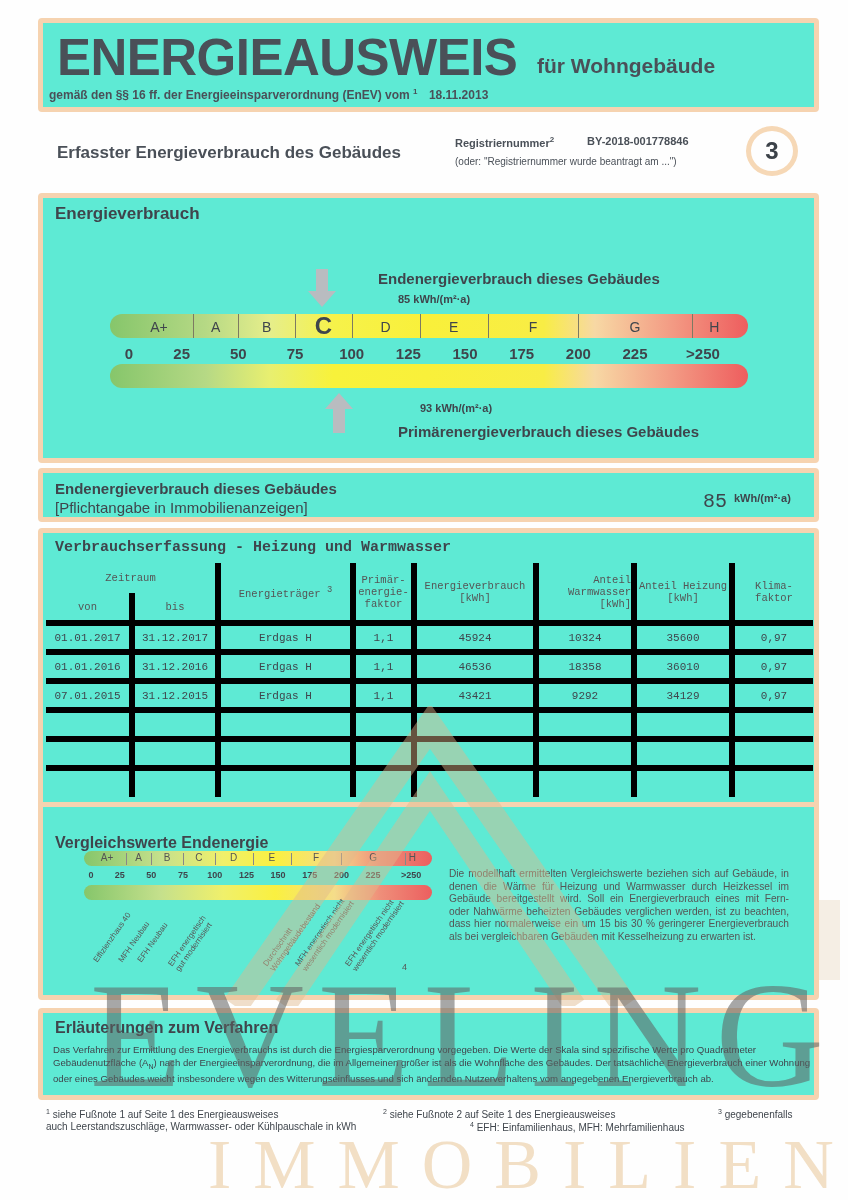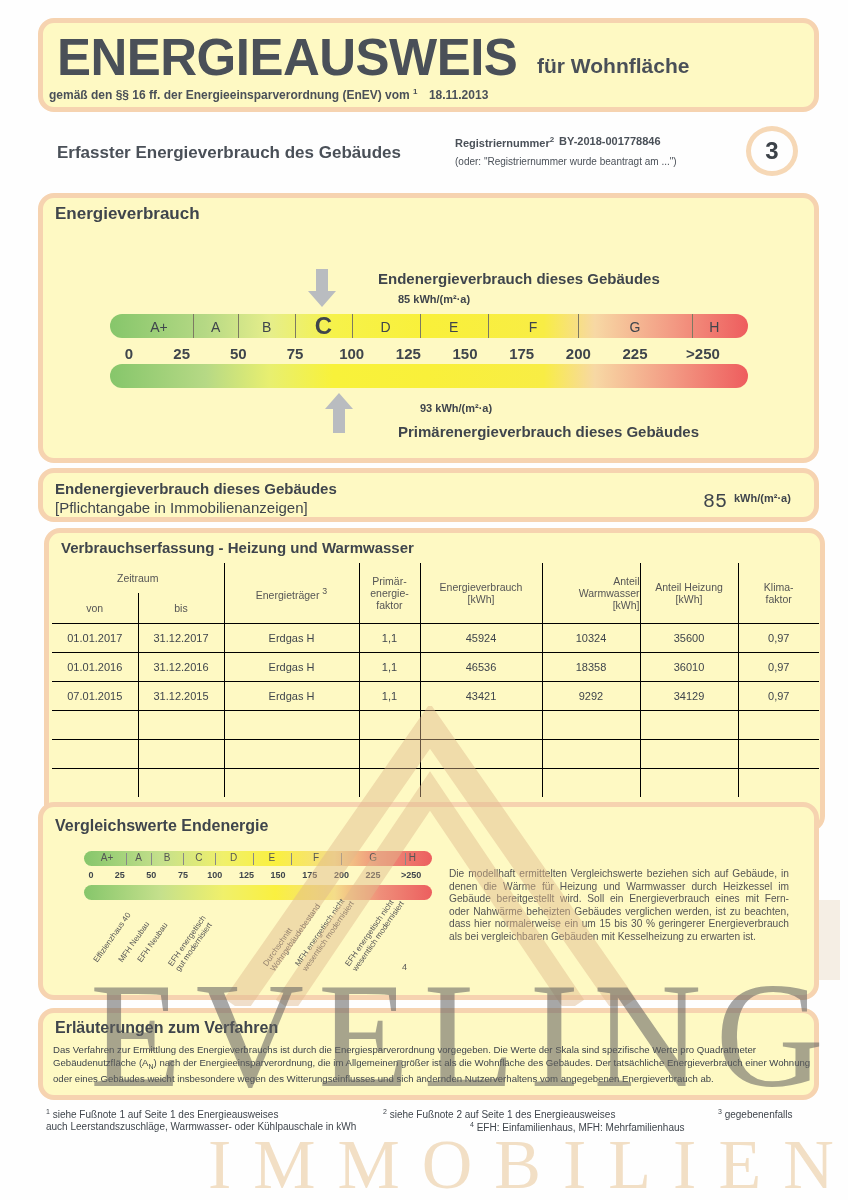--- a/index.html
+++ b/index.html
@@ -1,33 +1,33 @@
 <!DOCTYPE html>
 <html><head>
 <meta charset="utf-8">
 <style>
   * { box-sizing: border-box; margin: 0; padding: 0; }
   html, body { width: 848px; height: 1200px; background: #fefefe; overflow: hidden; }
   body { position: relative; font-family: "Liberation Sans", sans-serif; color: #333b45; }
 
-  .box { position: absolute; border: 5px solid #f6d3b0; border-radius: 16px; background: #fef9c3; }
+  .box { position: absolute; border: 5px solid #f6d3b0; border-radius: 4px; background: #5eead4; }
 
   
   #hdr { left: 38px; top: 18px; width: 781px; height: 94px; }
   #hdr .big { position: absolute; left: 14px; top: 4px; font-size: 52px; font-weight: bold; color: #4a5058; letter-spacing: -0.5px; transform: scaleX(0.98); transform-origin: left; }
   #hdr .fuer { position: absolute; left: 494px; top: 31px; font-size: 21px; font-weight: bold; color: #4a5058; }
   #hdr .sub { position: absolute; left: 6px; top: 64px; font-size: 12px; color: #4a5058; font-weight: bold; }
   #hdr .sub sup { font-size: 8px; }
   #hdr .sub .date { margin-left: 8px; }
 
   
   .reg-title { position: absolute; left: 57px; top: 143px; font-size: 17px; font-weight: bold; color: #4a5058; }
   .reg-label { position: absolute; left: 455px; top: 135px; font-size: 11px; font-weight: bold; color: #4a5058; }
   .reg-label sup { font-size: 8px; }
-  .reg-val { position: absolute; left: 559px; top: 135px; font-size: 11px; font-weight: bold; color: #4a5058; text-align: center; }
+  .reg-val { position: absolute; left: 587px; top: 135px; font-size: 11px; font-weight: bold; color: #4a5058; text-align: center; }
   .reg-note { position: absolute; left: 455px; top: 156px; font-size: 10px; color: #4a5058; }
   .pagenum { position: absolute; left: 746px; top: 126px; width: 52px; height: 50px; border: 5px solid #f6d8b6; border-radius: 50%; text-align: center; font-size: 24px; font-weight: bold; line-height: 40px; color: #3c4249; }
 
   
   #ev { left: 38px; top: 193px; width: 781px; height: 270px; }
   .sec-title { position: absolute; left: 12px; top: 6px; font-size: 17px; font-weight: bold; color: #3f454c; }
   .arrow-down { position: absolute; left: 308px; top: 269px; }
   .arrow-up { position: absolute; left: 325px; top: 393px; }
   .end-label { position: absolute; left: 378px; top: 270px; font-size: 15px; font-weight: bold; color: #3f454c; }
   .end-val { position: absolute; left: 398px; top: 293px; font-size: 11px; font-weight: bold; color: #3f454c; }
@@ -44,37 +44,37 @@
   .tick { position: absolute; top: 345px; font-size: 15px; font-weight: bold; color: #3f454c; transform: translateX(-50%); }
 
   
   #ee { left: 38px; top: 468px; width: 781px; height: 54px; }
   #ee .t1 { position: absolute; left: 12px; top: 7px; font-size: 15px; font-weight: bold; color: #3f454c; }
   #ee .t2 { position: absolute; left: 12px; top: 26px; font-size: 15px; color: #3f454c; }
   #ee .val { position: absolute; left: 660px; top: 17px; font-size: 20px; color: #3f454c; font-family: Liberation Mono, monospace; }
   #ee .unit { position: absolute; left: 691px; top: 19px; font-size: 11px; font-weight: bold; color: #3f454c; }
 
   
-  #vt { left: 44px; top: 528px; width: 781px; height: 304px; }
+  #vt { left: 38px; top: 528px; width: 781px; height: 304px; font-family: Liberation Mono, monospace; }
   #vt .sec-title { font-size: 15px; top: 6px; }
   table.tbl { position: absolute; left: 3px; top: 30px; width: 767px; border-collapse: collapse; font-size: 11px; color: #3f454c; }
-  table.tbl td, table.tbl th { border: 1px solid #000000; font-weight: normal; text-align: center; vertical-align: middle; }
+  table.tbl td, table.tbl th { border: 6px solid #000000; font-weight: normal; text-align: center; vertical-align: middle; }
   table.tbl tr > *:first-child { border-left: none; }
   table.tbl tr > *:last-child { border-right: none; }
   table.tbl thead tr:first-child > * { border-top: none; }
   table.tbl thead th { line-height: 12px; }
   table.tbl tbody tr { height: 29px; }
   table.tbl tbody tr:last-child td { border-bottom: none; }
   .th-top { vertical-align: middle; }
   .th-sub { border-top: none !important; }
   .hlabel { font-size: 10.5px; color: #555; }
 
   
   #vg { left: 38px; top: 802px; width: 781px; height: 198px; }
-  #vg .sec-title { top: 10px; font-size: 16px; }
+  #vg .sec-title { top: 27px; font-size: 16px; }
   .mscale { position: absolute; border-radius: 9px; }
   .mscale-top { left: 84px; top: 851px; width: 348px; height: 15px;
     background: linear-gradient(to right, #86c66b 0%, #c5e08c 22%, #f0f06b 40%, #faf040 55%, #f4dc8a 72%, #ef8f7a 85%, #ec5f5f 100%); }
   .mscale-bot { left: 84px; top: 885px; width: 348px; height: 15px;
     background: linear-gradient(to right, #86c66b 0%, #c5e08c 22%, #f0f06b 40%, #faf040 55%, #f4dc8a 72%, #ef8f7a 85%, #ec5f5f 100%); }
   .mcls { position: absolute; top: 852px; font-size: 10px; color: #555; transform: translateX(-50%); }
   .msep { position: absolute; top: 853px; width: 1px; height: 12px; background: #888; }
   .mtick { position: absolute; top: 870px; font-size: 9px; font-weight: bold; color: #3f454c; transform: translateX(-50%); }
   .rot { position: absolute; font-size: 8px; color: #555; transform: rotate(-55deg); transform-origin: left bottom; white-space: nowrap; line-height: 9px; }
   .fn4 { position: absolute; left: 402px; top: 962px; font-size: 9px; color: #555; }
@@ -98,21 +98,21 @@
 </head>
 <body>
 
 <div class="wm-bar" style="left:90px;top:900px;width:180px;height:14px;"></div>
 <div class="wm-bar" style="left:90px;top:930px;width:150px;height:14px;"></div>
 <div class="wm-bar" style="left:90px;top:955px;width:165px;height:14px;"></div>
 <div class="wm-bar" style="left:800px;top:900px;width:40px;height:80px;"></div>
 
 <div class="box" id="hdr">
   <div class="big">ENERGIEAUSWEIS</div>
-  <div class="fuer">für Wohnfläche</div>
+  <div class="fuer">für Wohngebäude</div>
   <div class="sub">
     <span>gemäß den §§ 16 ff. der Energieeinsparverordnung (EnEV) vom</span>
     <sup>1</sup>
     <span class="date">18.11.2013</span>
   </div>
 </div>
 
 <div class="reg-title">Erfasster Energieverbrauch des Gebäudes</div>
 <div class="reg-label">
   <span>Registriernummer</span><sup>2</sup>

